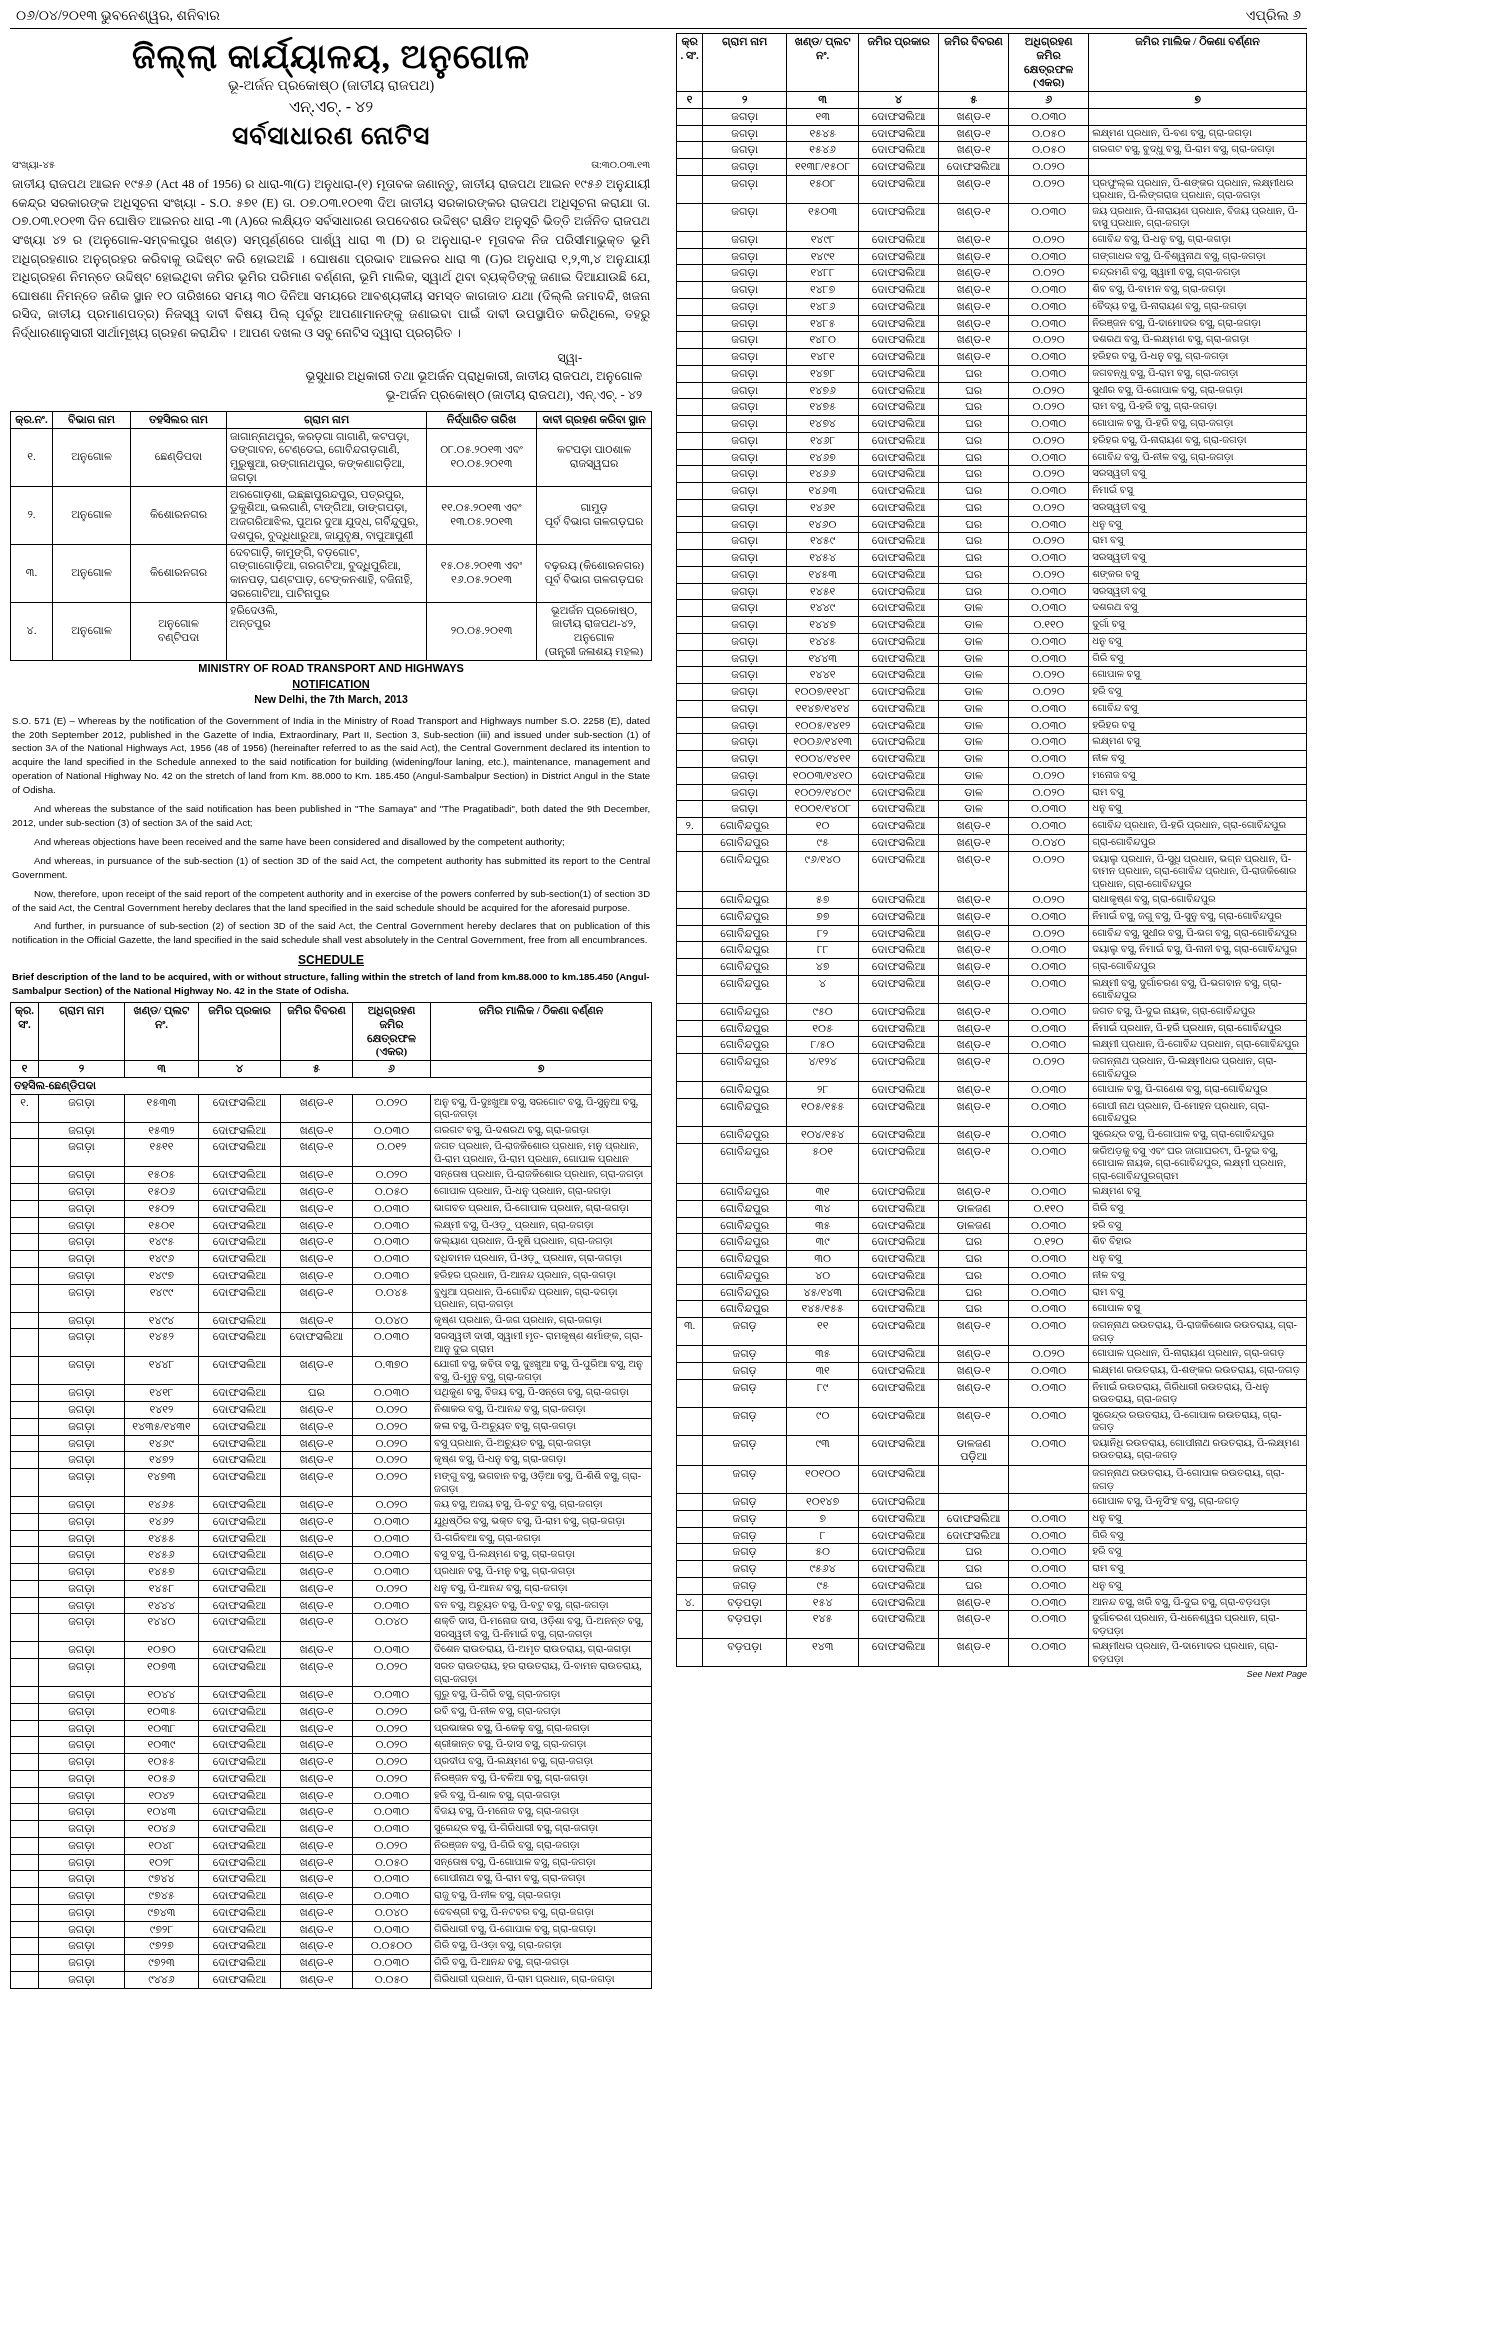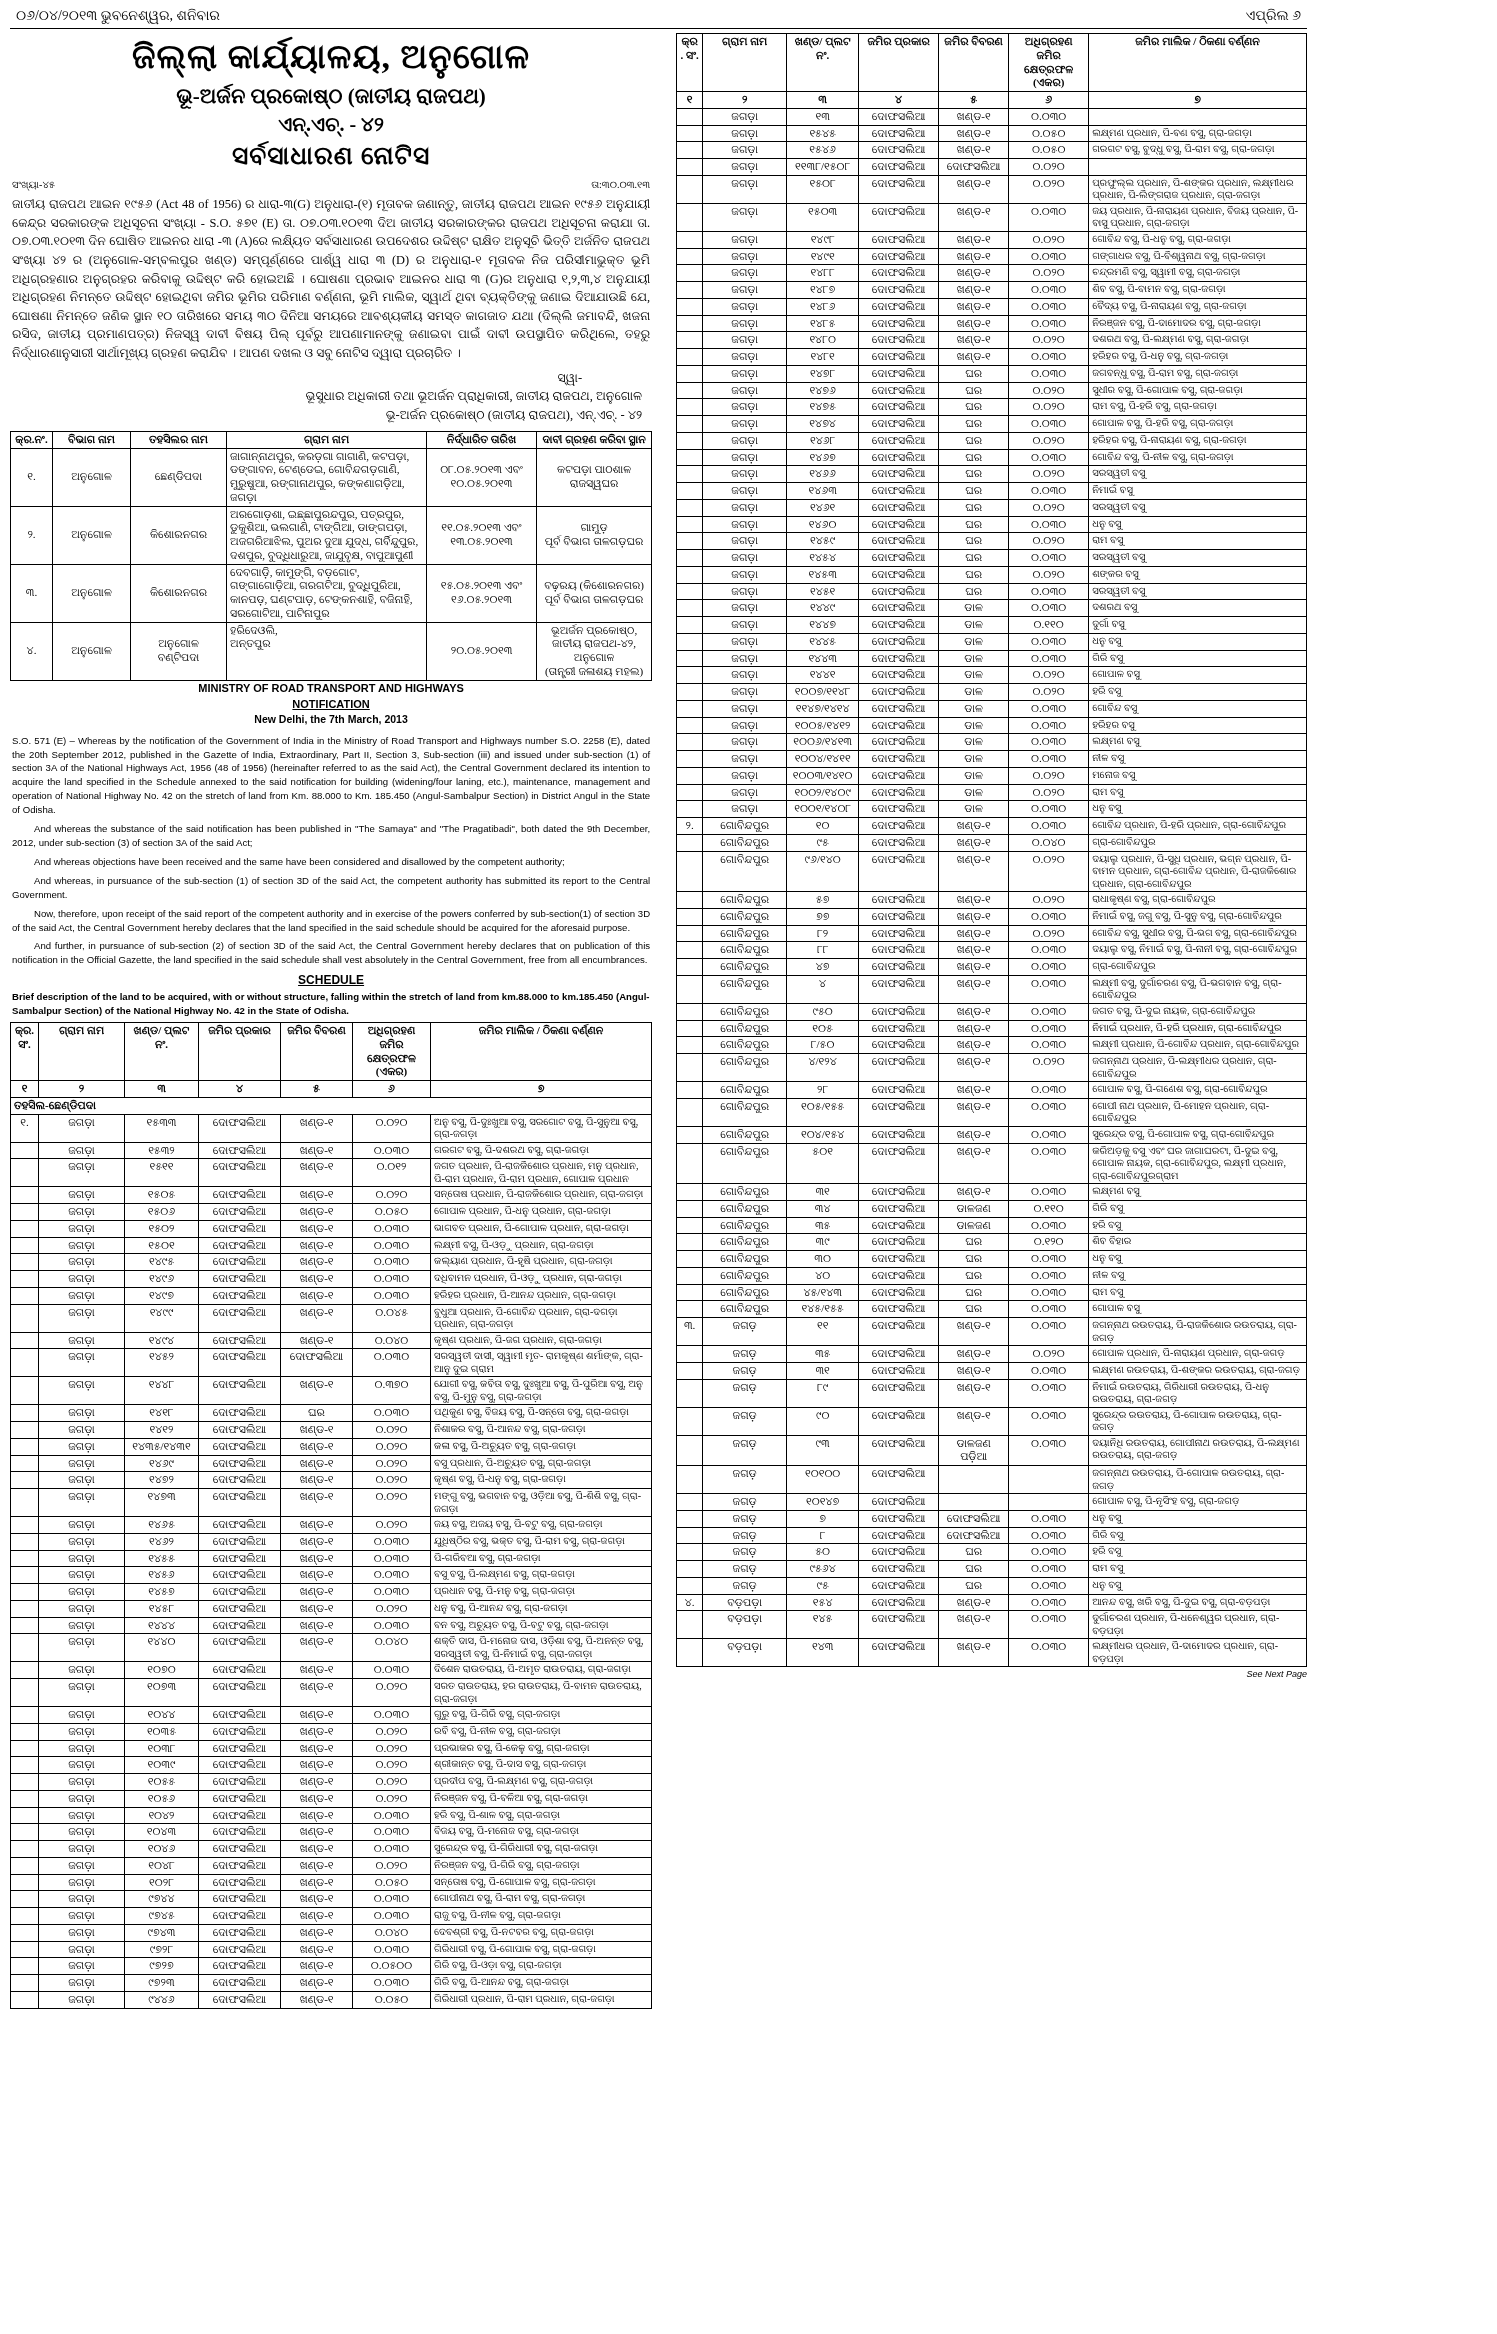--- a/index.html
+++ b/index.html
@@ -41,27 +41,27 @@
     text-align:center;
     padding:4px 0 2px 0;
   }
   .notice-head .t1 {
     font-size:34px;
     font-weight:bold;
     letter-spacing:1px;
     line-height:1.15;
   }
   .notice-head .t2 {
-    font-size:21px;
-    font-weight:bold;
-    margin-top:8px;
+    font-size:14px;
+    font-weight:normal;
+    margin-top:2px;
   }
   .notice-head .t3 {
-    font-size:20px;
-    font-weight:bold;
+    font-size:16px;
+    font-weight:normal;
     margin-top:4px;
   }
   .notice-head .t4 {
     font-size:25px;
     font-weight:bold;
     margin-top:6px;
     letter-spacing:1px;
   }
   .refline {
     display:flex;

